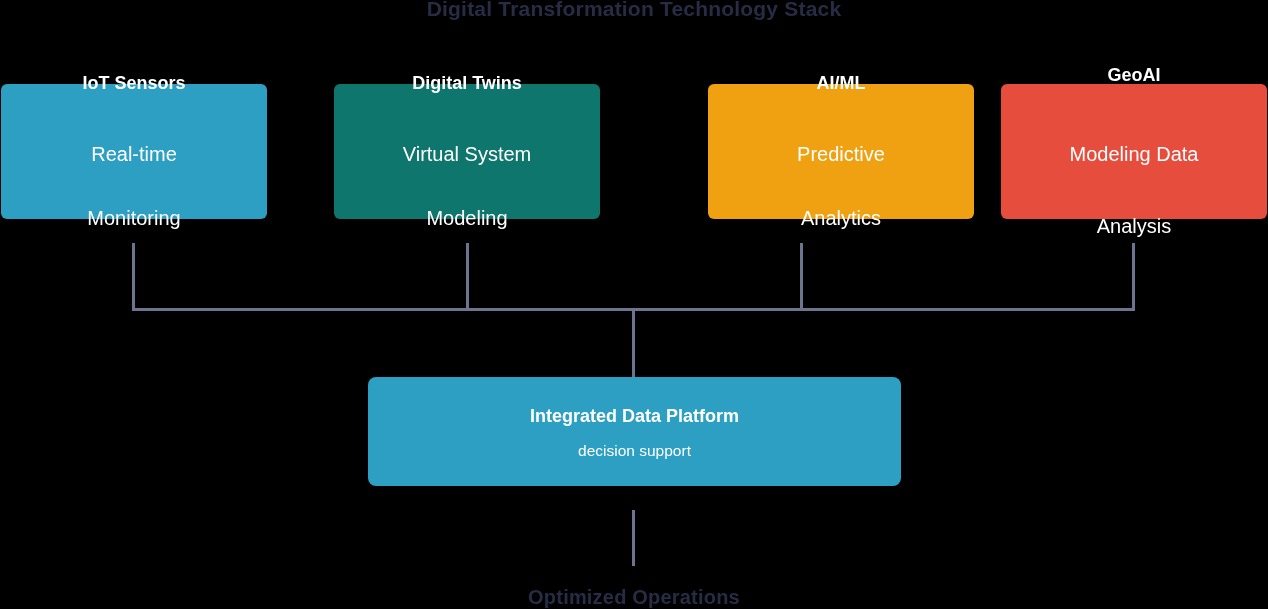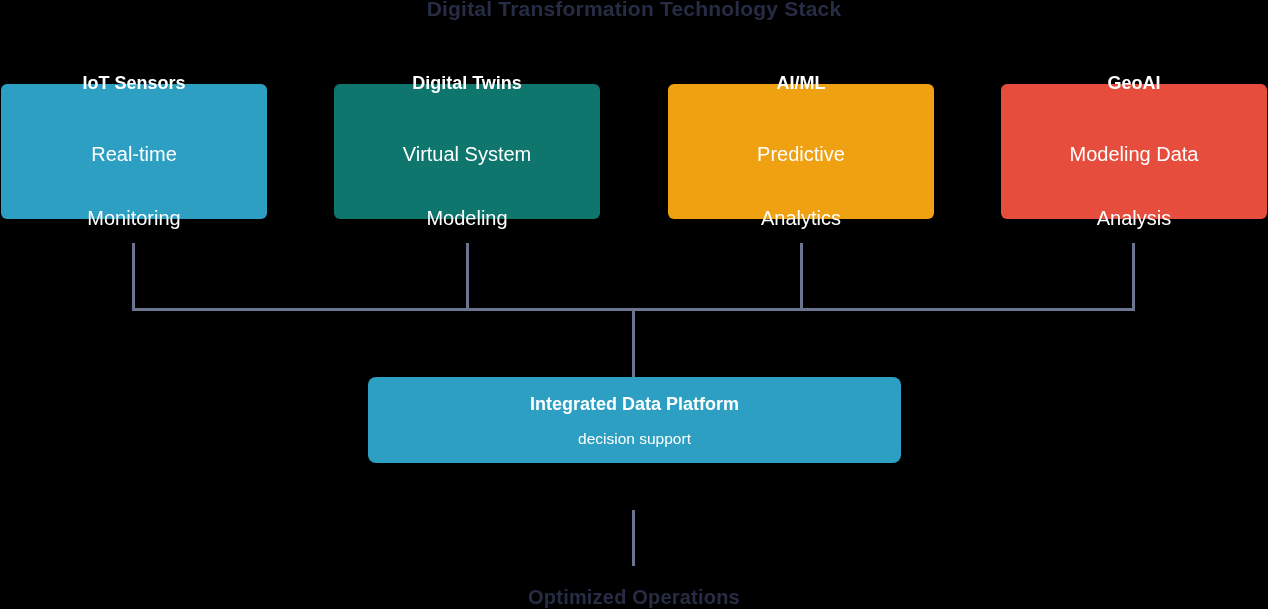--- a/index.html
+++ b/index.html
@@ -45,22 +45,22 @@
     display: block;
   }
   .node-line {
     font-size: 20px;
     line-height: 26px;
     display: block;
     margin-top: 38px;
   }
   #node-0 { left: 1px; }
   #node-1 { left: 334px; }
-  #node-2 { left: 668px; text-align: center; }
-  #node-3 { left: 1001px; }
+  #node-2 { left: 708px; text-align: center; }
+  #node-3 { left: 1001px; gap: 8px; }
 
   .connector {
     position: absolute;
   }
   .stub {
     top: 243px;
     width: 3px;
     height: 68px;
   }
   #stub-0 { left: 132px; }
@@ -83,21 +83,21 @@
     left: 632px;
     top: 510px;
     width: 3px;
     height: 56px;
   }
   .platform {
     position: absolute;
     left: 368px;
     top: 377px;
     width: 533px;
-    height: 86px;
+    height: 109px;
     border-radius: 8px;
     display: flex;
     flex-direction: column;
     align-items: center;
     justify-content: center;
     padding-top: 6px;
     box-sizing: border-box;
     text-align: center;
     color: #ffffff;
   }

